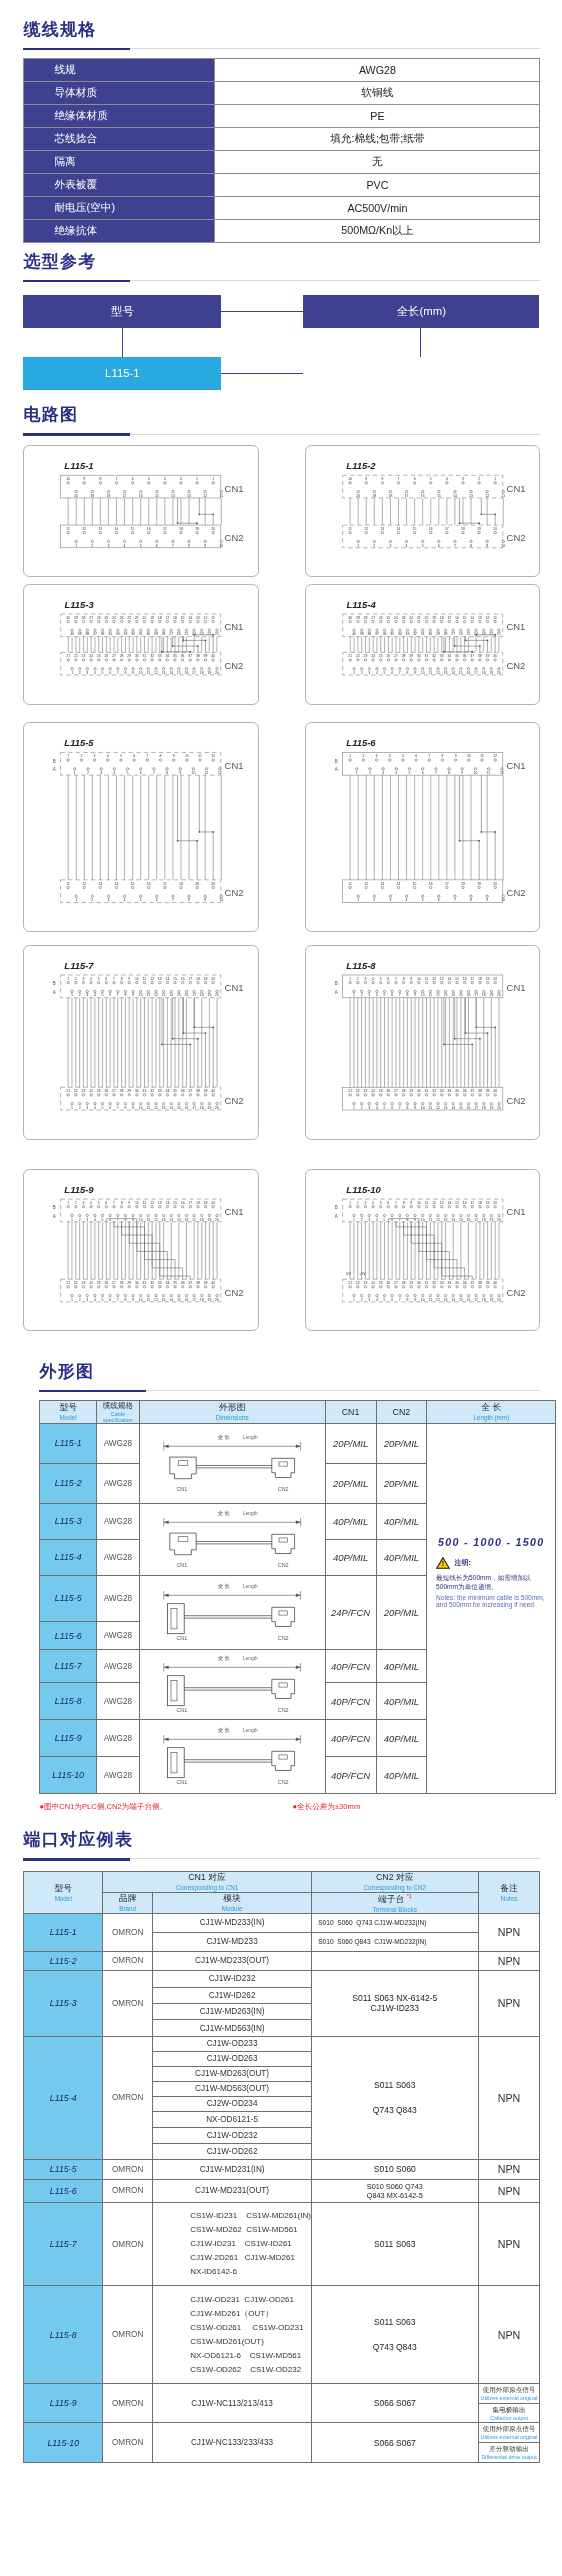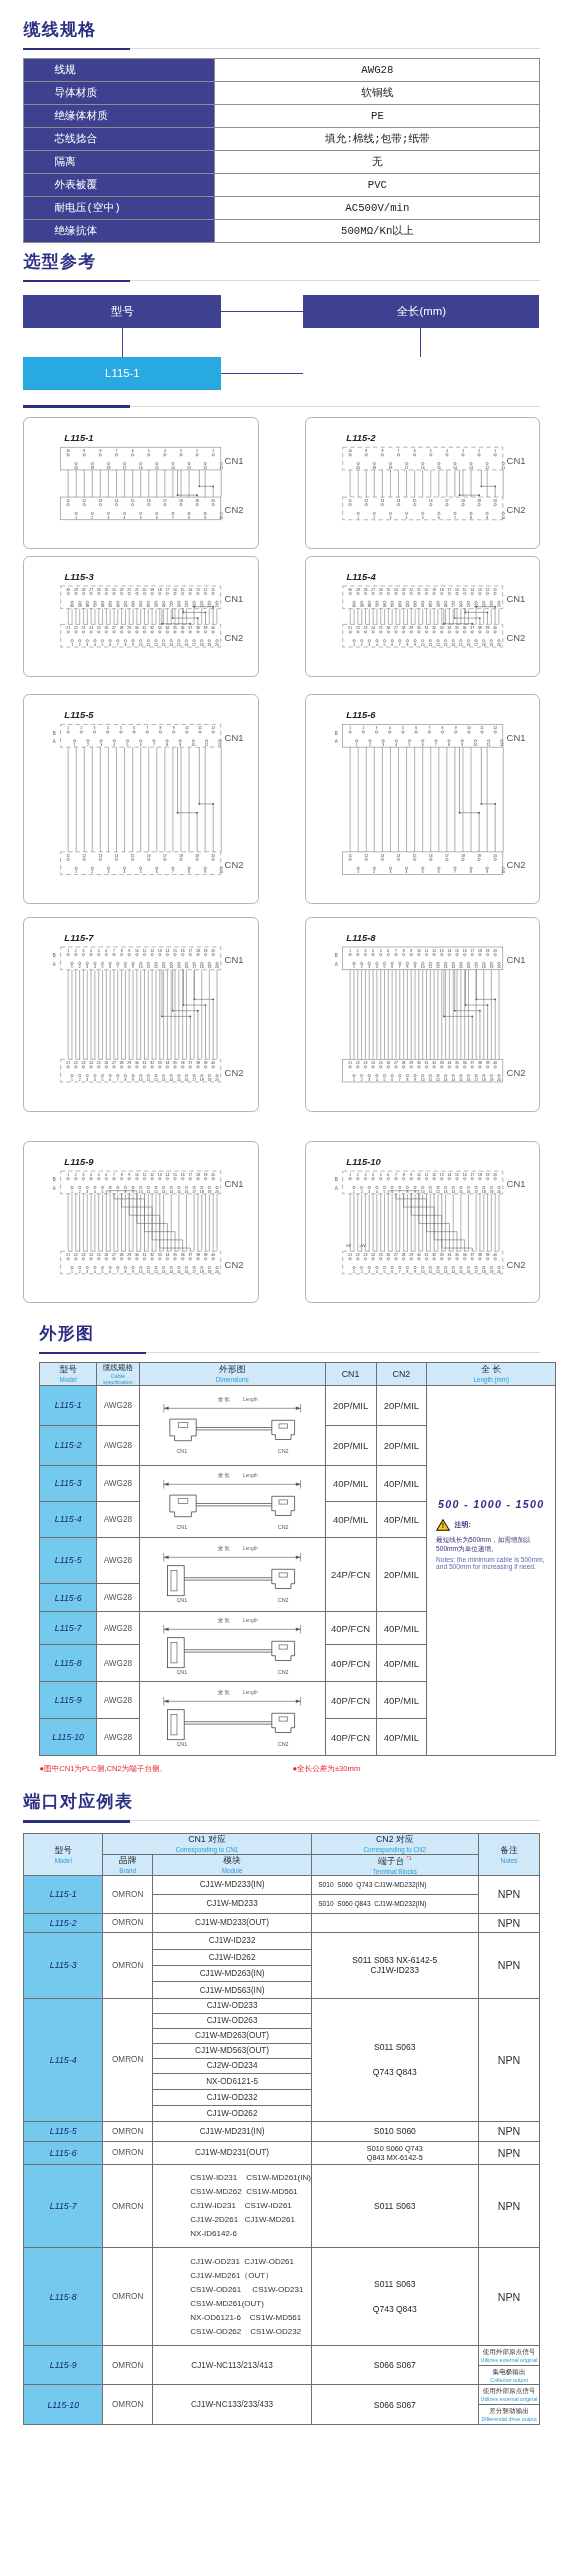--- a/index.html
+++ b/index.html
@@ -7,21 +7,21 @@
   body { width:563px; font-family:"Liberation Sans","DejaVu Sans",sans-serif; color:#222; }
   .page { width:563px; padding:17.7px 23px 25px 23.4px; }
 
   
   .sec-title { font-size:17px; font-weight:bold; color:#2b2f84; letter-spacing:1.3px; }
   .rule { position:relative; height:3.2px; border-bottom:1.3px solid #d9d9d9; margin-top:5px; }
   .rule .bar { position:absolute; left:0; top:1.9px; width:107px; height:2.5px; background:#2b2f84; }
 
   
   table.spec { border-collapse:collapse; width:517px; margin-top:8.8px; }
-  table.spec td { border:0.6px solid #8c8c8c; height:23px; font-size:10.7px;font-family:Liberation Mono, monospace; }
+  table.spec td { border:0.6px solid #8c8c8c; height:23px; font-size:10.7px; }
   table.spec td.k { background:#3d418f; color:#fff; width:191px; padding-left:30px; }
   table.spec td.v { text-align:center; color:#222; }
 
   
   .sel { position:relative; height:96px; margin-top:14px; }
   .sel .box { position:absolute; height:33px; display:flex; align-items:center; justify-content:center;
               color:#fff; font-size:11.4px; }
   .sel .hdr { background:#3d418f; }
   .sel .val { background:#29a9e2; }
   .sel .hline { position:absolute; border-top:1.3px solid #3d418f; }
@@ -37,21 +37,21 @@
   
   table.dt { border-collapse:collapse; width:517px; background:#fff; }
   table.dt td, table.dt th { border:0.6px solid #6f6f6f; font-weight:normal; }
   table.dt { border:1.3px solid #555; }
   .hcell { background:#cfe9f8; text-align:center; vertical-align:middle; }
   .hcn { font-size:8.8px; color:#1d2430; }
   .hen { font-size:6.3px; color:#2e9bd6; }
   .modelcell { background:#74c9ef; color:#16246e; font-weight:bold; font-style:italic;
                font-size:8.8px; text-align:center; vertical-align:middle; }
   .speccell { font-size:8.2px; color:#555; text-align:center; vertical-align:middle; }
-  .cncell { font-size:9.5px; color:#333; text-align:center; vertical-align:middle; }
+  .cncell { font-size:9.5px; color:#333; text-align:center; vertical-align:middle;font-style:italic; }
   .drawcell { text-align:center; vertical-align:middle; }
 
   
   .lencell { vertical-align:top; }
   .len-range { margin-top:112px; text-align:center; font-size:10.7px; font-weight:bold; font-style:italic;
                color:#2b2f84; letter-spacing:1.3px; }
   .len-warn { display:flex; align-items:center; gap:4.4px; margin:8.8px 0 0 8.8px; }
   .len-warn .t { font-size:7px; font-weight:bold; color:#2b2f84; }
   .len-cn { margin:5px 8.8px 0 8.8px; font-size:6.6px; color:#33337a; }
   .len-en { margin:2.5px 8.8px 0 8.8px; font-size:6.6px; color:#5b6bb5; }
@@ -131,20 +131,21 @@
       <div class="hline" style="left:198px;top:16.4px;width:82px;"></div>
       <div class="vline" style="left:99px;top:33px;height:29px;"></div>
       <div class="vline" style="left:397px;top:33px;height:29px;"></div>
       <div class="box val" style="left:0;top:62px;width:198px;">L115-1</div>
       <div class="hline" style="left:198px;top:78px;width:82px;"></div>
     </div>
   </section>
 
 
   <section style="margin-top:12.6px;">
+    <div class="sec-title">电路图</div>
     <div class="rule">
         <div class="bar"></div>
       </div>
     <div id="circuit-grid" style="margin-top:10px;">
         <div class="circ-row" style="margin-bottom:7.6px">
           <div class="panel" style="height:132px">
             <svg viewBox="0 0 371 207" width="234" height="131">
               <text x="64" y="36" font-size="15" font-weight="bold" fill="#222" font-style="italic">L115-1</text>
               <rect x="58" y="46" width="254" height="36" fill="none" stroke="#888"></rect>
               <rect x="58" y="125" width="254" height="36" fill="none" stroke="#888"></rect>
@@ -1916,21 +1917,21 @@
               <path d="M203.1578947368421,82 V155 H251.57894736842104 V173" fill="none" stroke="#666" stroke-width="0.9"></path>
               <path d="M215.26315789473682,82 V168 H263.6842105263158 V173" fill="none" stroke="#666" stroke-width="0.9"></path>
               <text x="64" y="167" font-size="6" fill="#333">0V</text>
               <text x="84" y="167" font-size="6" fill="#333">+5V</text>
             </svg>
           </div>
         </div>
       </div>
   </section>
 
-  <section style="margin-top:19px;padding-left:16px;">
+  <section style="margin-top:29px;padding-left:16px;">
     <div class="sec-title">外形图</div>
     <div class="rule">
         <div class="bar"></div>
       </div>
     <div id="outline-wrap" style="margin-top:8.8px;">
         <table class="dt">
   <tbody>
             <tr style="height:21.5px">
     <th class="hcell" style="width:57px">
                 <div class="hcn">型号</div>

